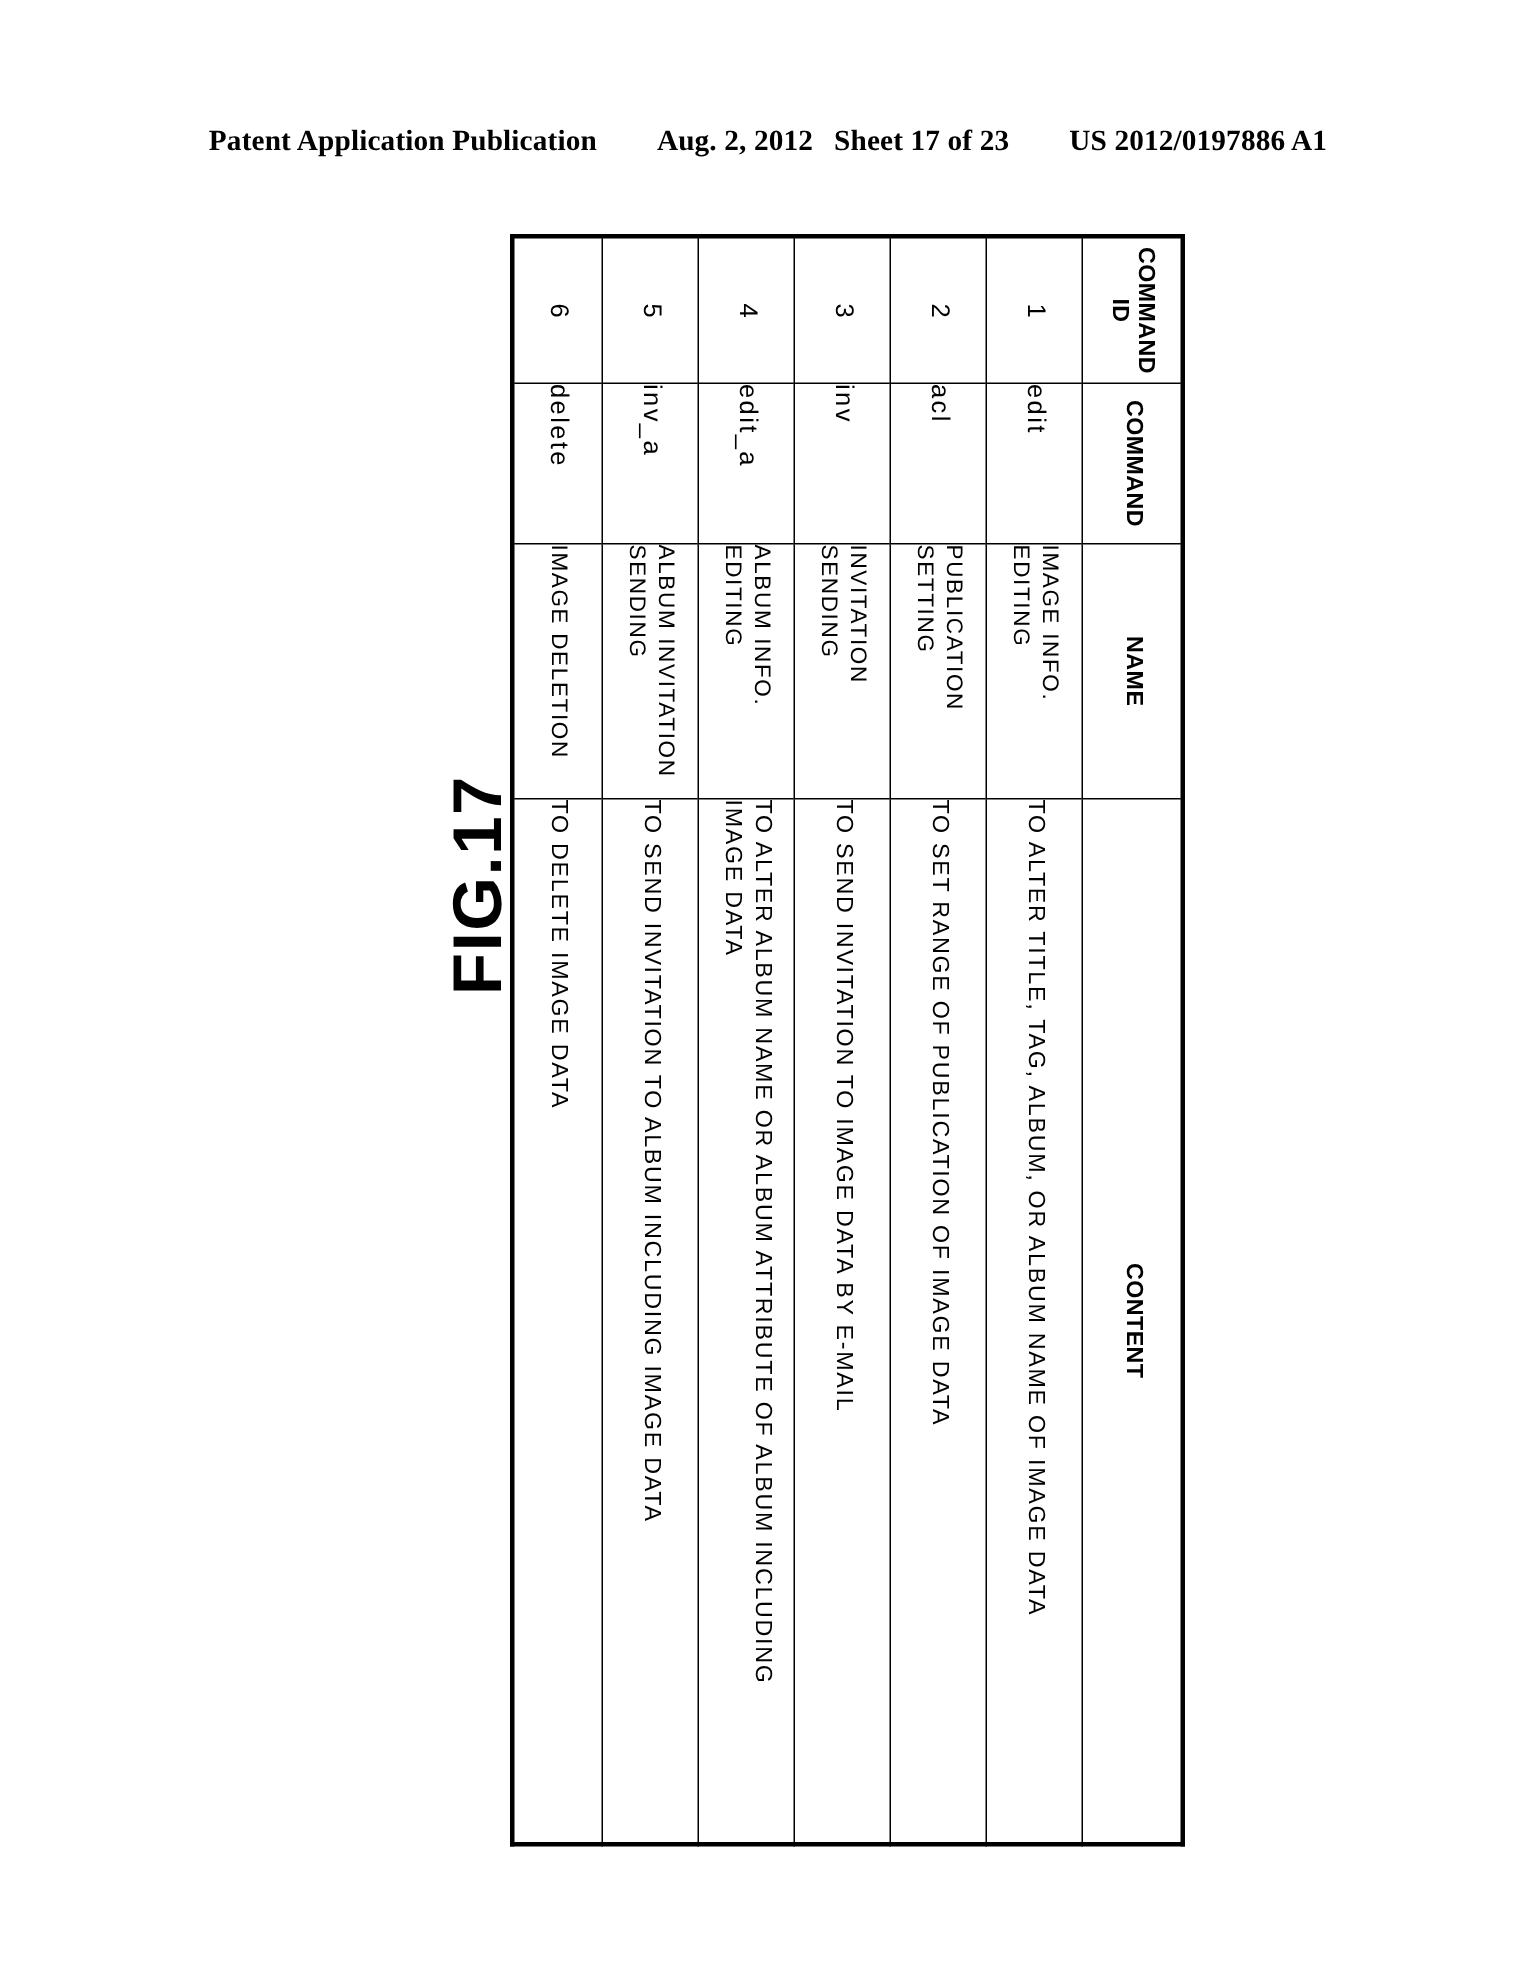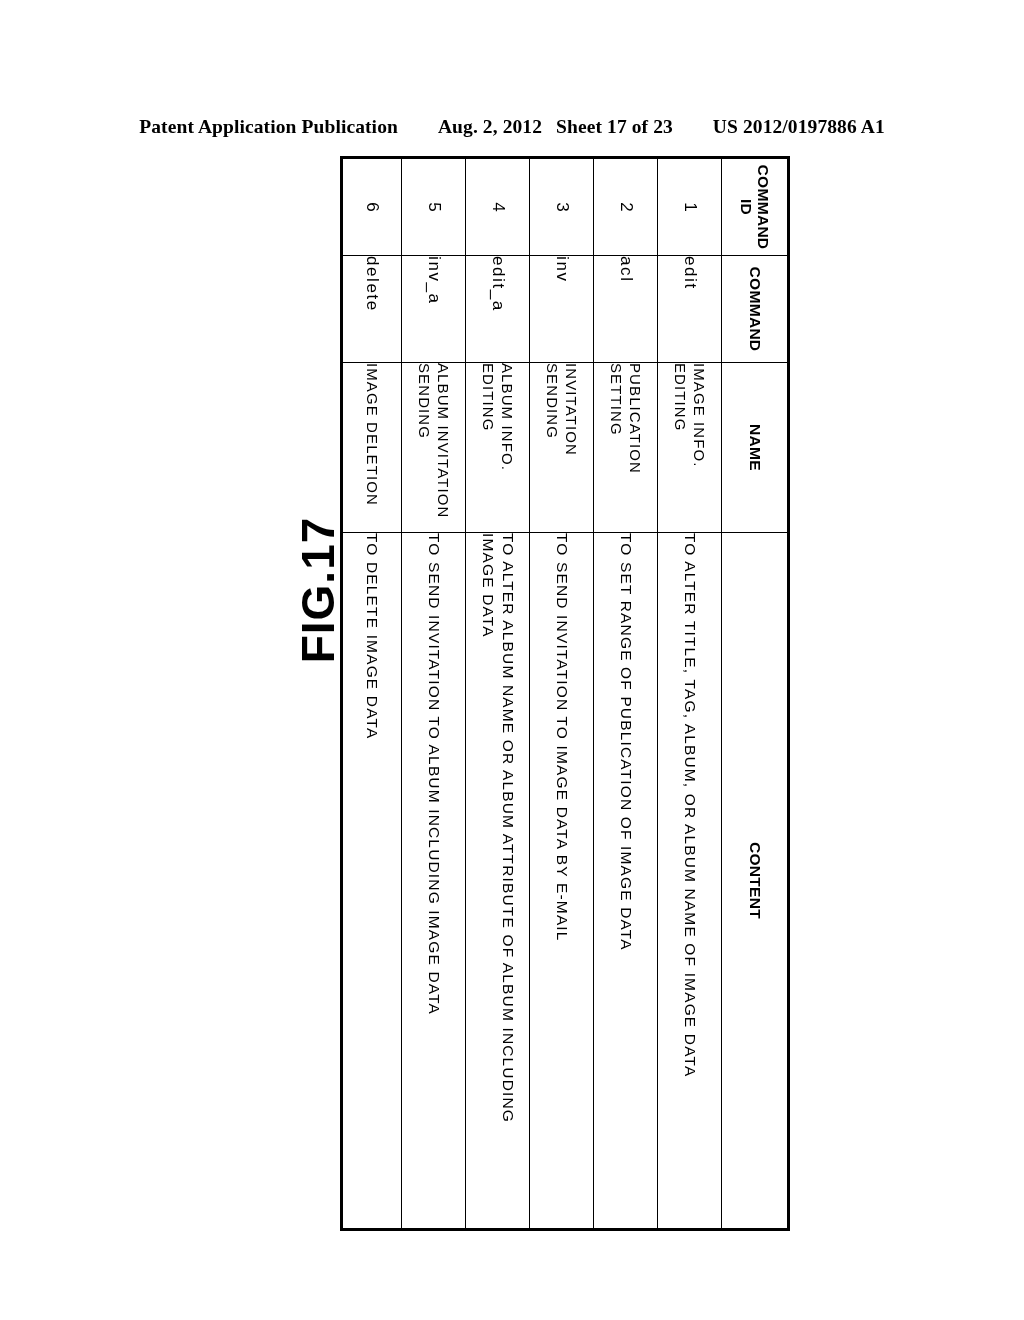--- a/index.html
+++ b/index.html
@@ -22,21 +22,20 @@
     position: absolute;
     left: 0;
     top: 84px;
     width: 1024px;
     text-align: center;
     font-family: "Liberation Serif", serif;
     font-weight: bold;
     font-size: 19.5px;
     letter-spacing: 0.1px;
     white-space: nowrap;
-    margin-top: 32px;
   }
   #page-header .hdr-seg { display: inline-block; }
   #page-header .gap-mid  { display: inline-block; width: 14px; }
   #page-header .gap-big  { display: inline-block; width: 40px; }
 
   
   #fig-label {
     position: absolute;
     left: 188px;
     top: 560px;

